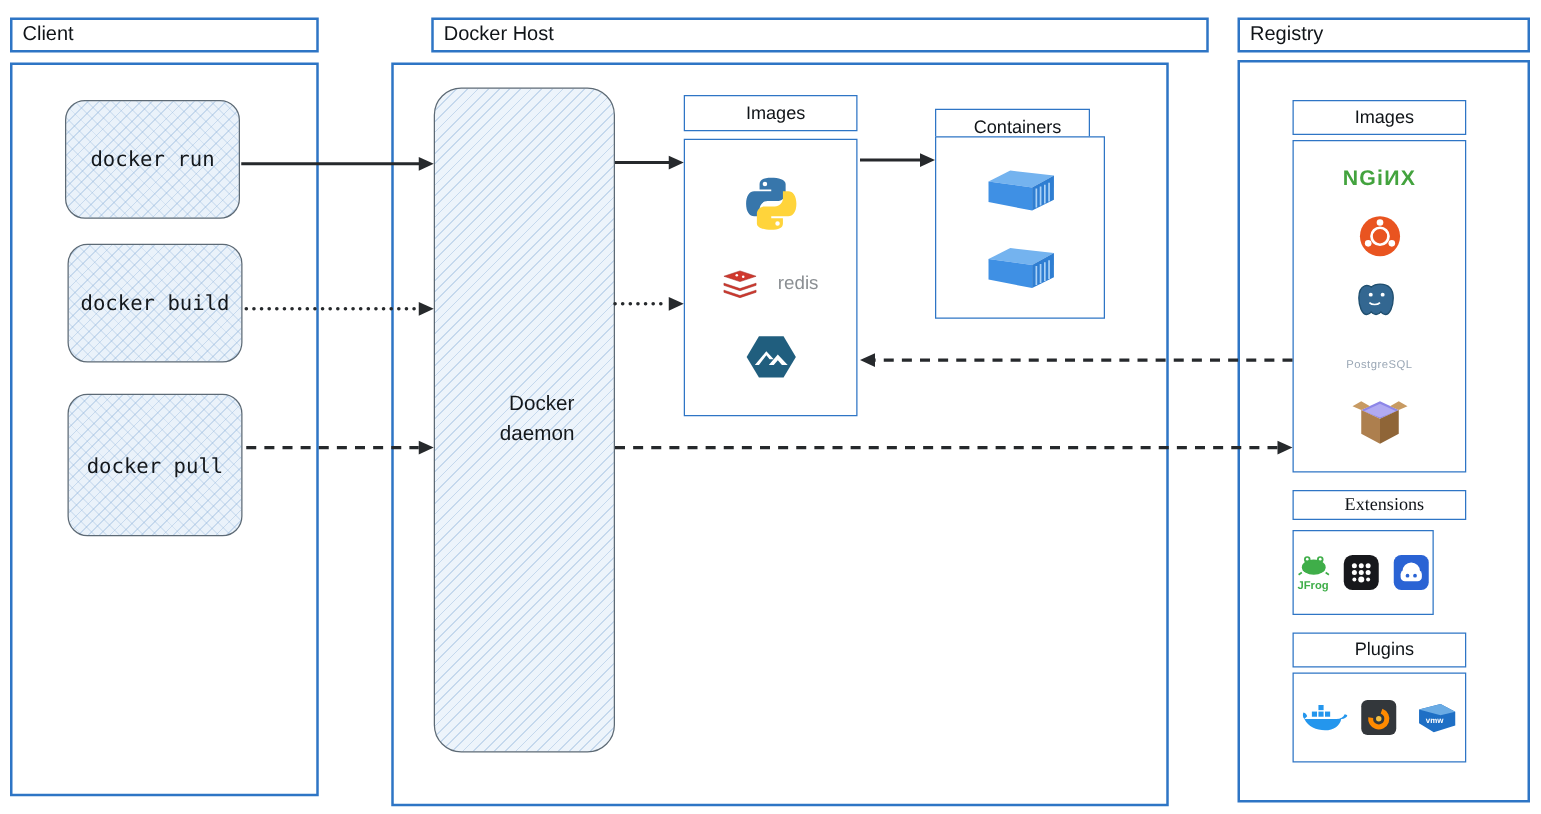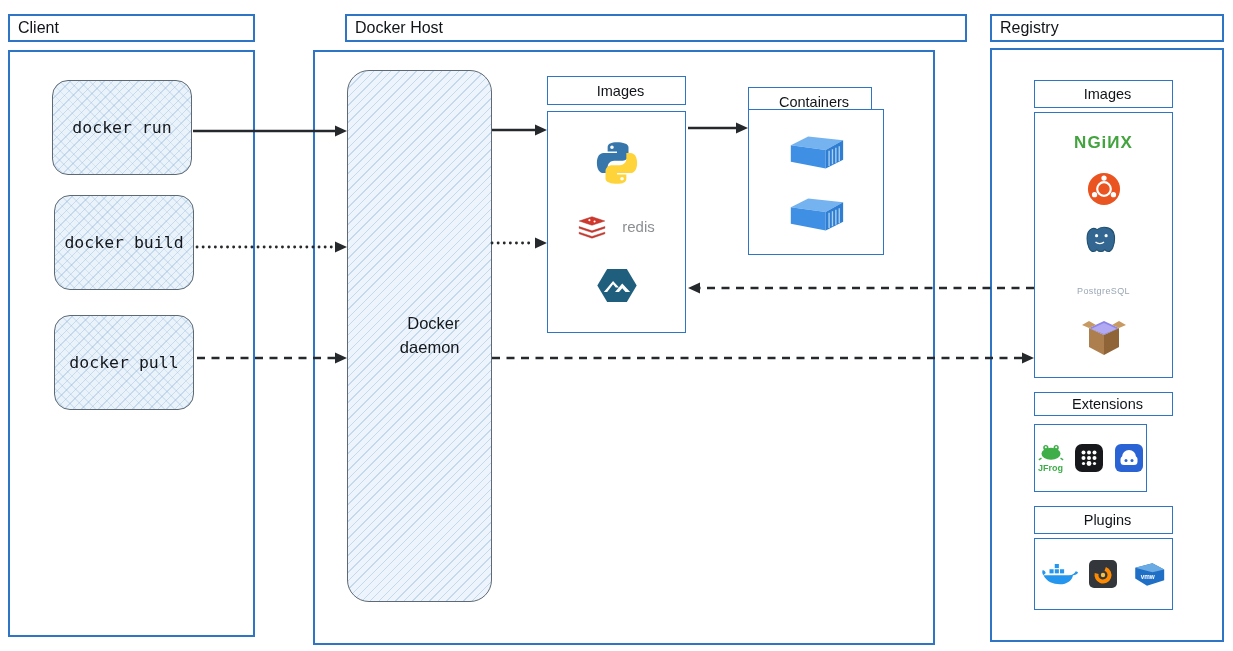--- a/index.html
+++ b/index.html
@@ -28,36 +28,36 @@
       repeating-linear-gradient(45deg, rgba(137,175,216,.22) 0 1px, rgba(0,0,0,0) 1px 7px),
       #eaf2fa;}
   .daemon{display:flex;align-items:center;justify-content:center;text-align:right;
           font-size:16.5px;color:#14181c;line-height:1.45;border-radius:22px;}
 
   
   .client-title{left:8px;top:14px;width:247px;height:28px;}
   .client-body{left:8px;top:50px;width:247px;height:587px;}
   .cmd-run{left:52px;top:80px;width:140px;height:95px;}
   .cmd-build{left:54px;top:195px;width:140px;height:95px;}
-  .cmd-pull{left:54px;top:315px;width:140px;height:95px;}
+  .cmd-pull{left:54px;top:315px;width:140px;height:114px;}
 
   .host-title{left:313px;top:14px;width:622px;height:28px;margin-left:32px;}
   .host-body{left:313px;top:50px;width:622px;height:595px;}
   .daemon-box{left:347px;top:70px;width:145px;height:532px;}
 
   .host-images-bar{left:547px;top:76px;width:139px;height:29px;}
   .host-images-panel{left:547px;top:111px;width:139px;height:222px;}
   .containers-bar{left:748px;top:75px;width:124px;height:29px;margin-top:12px;}
   .containers-panel{left:748px;top:109px;width:136px;height:146px;}
 
   .registry-title{left:990px;top:14px;width:234px;height:28px;}
   .registry-body{left:990px;top:48px;width:234px;height:594px;}
   .reg-images-bar{left:1034px;top:80px;width:139px;height:28px;}
   .reg-images-panel{left:1034px;top:112px;width:139px;height:266px;}
-  .reg-ext-bar{left:1034px;top:392px;width:139px;height:24px;}
+  .reg-ext-bar{left:1034px;top:392px;width:139px;height:24px;font-family:Liberation Serif, serif;}
   .reg-ext-panel{left:1034px;top:424px;width:113px;height:68px;}
   .reg-plugins-bar{left:1034px;top:506px;width:139px;height:28px;}
   .reg-plugins-panel{left:1034px;top:538px;width:139px;height:72px;}
 
   
   .iconrow{display:flex;align-items:center;gap:16px;}
   .icolabel{font-size:15px;color:#8b8f93;}
   .stack{display:flex;flex-direction:column;align-items:center;gap:2px;}
   .pglabel{font-size:9px;color:#9aa7b5;letter-spacing:.4px;margin-top:28px;}
   .jfroglabel{font-size:9px;font-weight:bold;color:#3fae49;}

